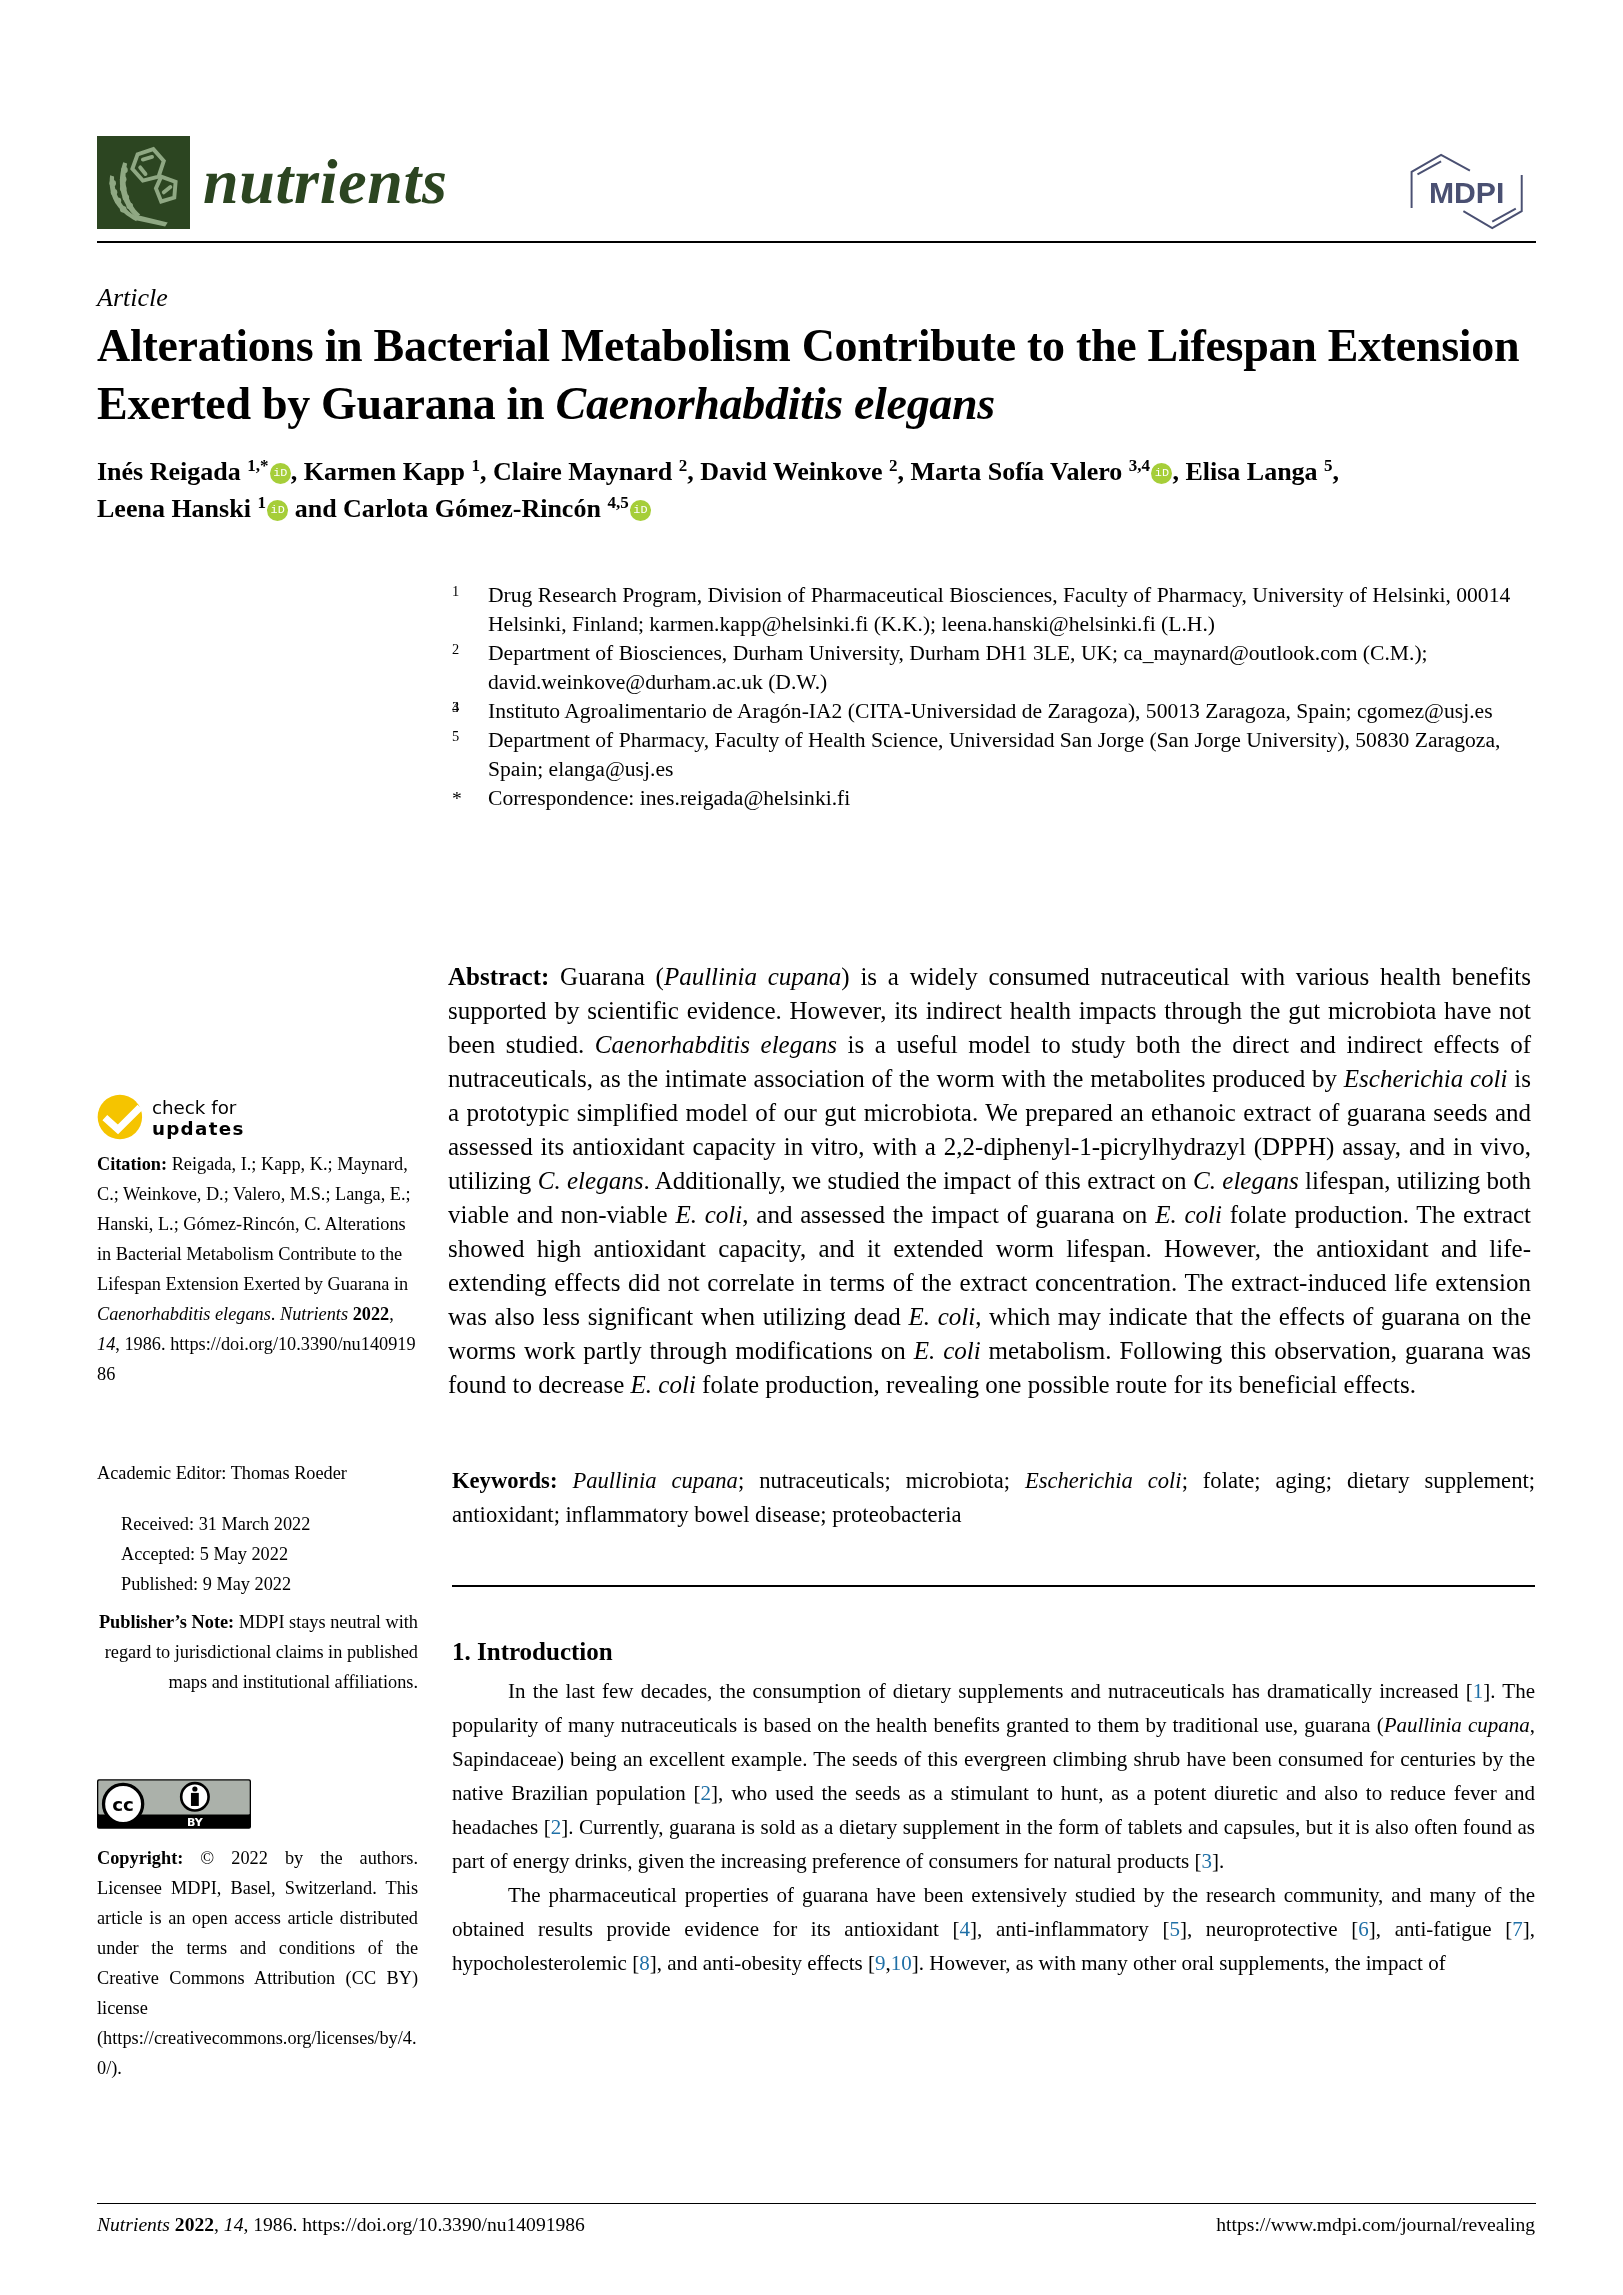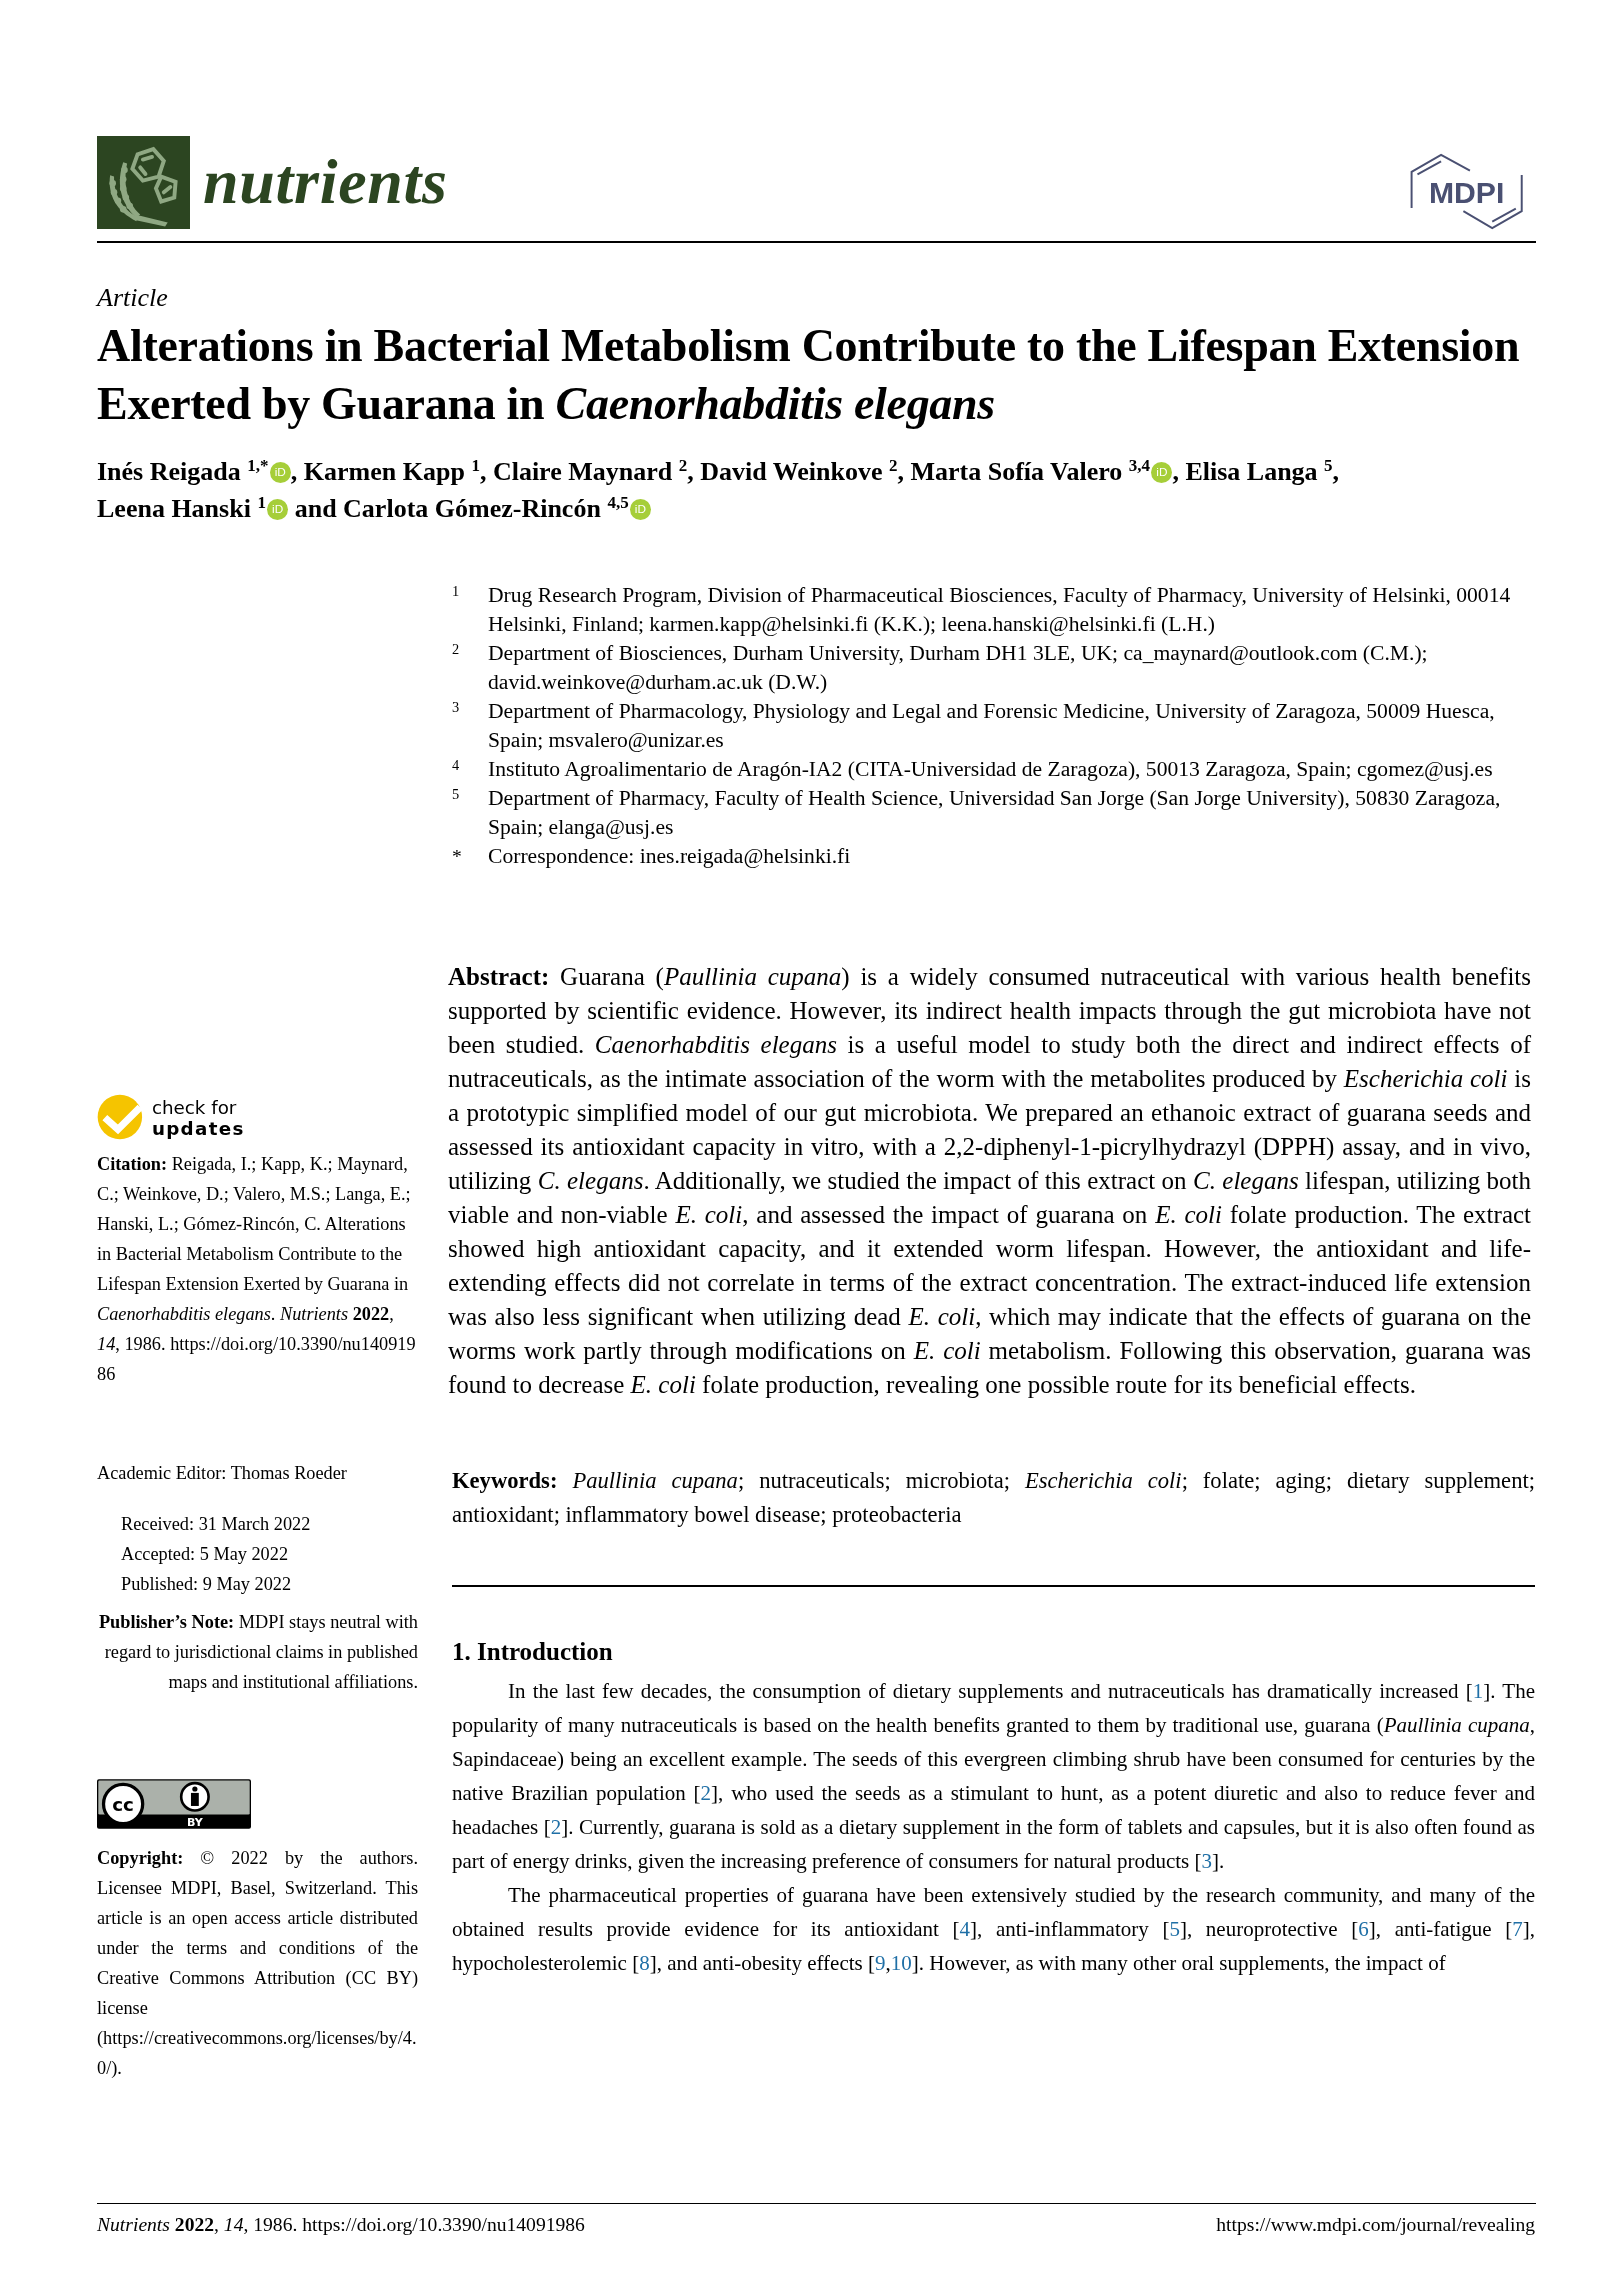--- a/index.html
+++ b/index.html
@@ -14,21 +14,21 @@
   .journal-name { left: 203px; top: 139px; font-size: 64px; font-style: italic; font-weight: bold; color: #2c4521; letter-spacing: 0.7px; line-height: 85px; }
   .mdpi-logo { left: 1407px; top: 152px; width: 118px; height: 79px; }
   .header-rule { left: 97px; top: 241px; width: 1439px; height: 2px; background: #000; }
 
   .article-type { left: 97px; top: 283px; font-size: 26px; font-style: italic; }
   .title { left: 97px; top: 317px; width: 1440px; font-size: 46px; font-weight: bold; line-height: 58px; letter-spacing: -0.3px; }
   .title i { font-style: italic; }
 
   .authors { left: 97px; top: 453px; width: 1440px; font-size: 26px; font-weight: bold; line-height: 37px; }
   .authors sup { font-size: 17px; font-weight: bold; vertical-align: 9.2px; line-height: 0; }
-  .orcid { display: inline-block; width: 21px; height: 21px; border-radius: 50%; background: #a6ce39; color: #fff; font-family: Liberation Sans, sans-serif; font-size: 11.8px; font-weight: normal; text-align: center; line-height: 21px; vertical-align: 3.9px; margin-left: 1.3px; }
+  .orcid { display: inline-block; width: 21px; height: 21px; border-radius: 50%; background: #a6ce39; color: #fff; font-family: Liberation Mono, monospace; font-size: 11.8px; font-weight: normal; text-align: center; line-height: 21px; vertical-align: 3.9px; margin-left: 1.3px; }
 
   
   .affils { left: 452px; top: 581px; width: 1087px; font-size: 21.6px; line-height: 29px; }
   .affil { position: relative; padding-left: 36px; }
   .affil .num { position: absolute; left: 0; top: -3.9px; font-size: 14.4px; }
 
   
   .abstract { left: 448px; top: 943px; width: 1083px; font-size: 25px; line-height: 34px; text-align: justify; margin-top: 17px; }
   .keywords { left: 452px; top: 1464px; width: 1083px; font-size: 22.6px; line-height: 34px; text-align: justify; }
   b.lbl { font-weight: bold; }
@@ -110,21 +110,21 @@
   <span>Marta Sofía Valero</span>&nbsp;<sup>3,4</sup><span class="orcid">iD</span>,
   <span>Elisa Langa</span>&nbsp;<sup>5</sup>,<br>
   <span>Leena Hanski</span>&nbsp;<sup>1</sup><span class="orcid">iD</span>
   <span>and</span>
   <span>Carlota Gómez-Rincón</span>&nbsp;<sup>4,5</sup><span class="orcid">iD</span>
 </div>
 
 <div class="abs affils">
   <div class="affil"><span class="num">1</span><span>Drug Research Program, Division of Pharmaceutical Biosciences, Faculty of Pharmacy, University of Helsinki, 00014 Helsinki, Finland; karmen.kapp@helsinki.fi (K.K.); leena.hanski@helsinki.fi (L.H.)</span></div>
   <div class="affil"><span class="num">2</span><span>Department of Biosciences, Durham University, Durham DH1 3LE, UK; ca_maynard@outlook.com (C.M.); david.weinkove@durham.ac.uk (D.W.)</span></div>
-  <div class="affil"><span class="num">3</span><span>Department of Pharmacology, Physiology and Legal and Forensic Medicine, University of Zaragoza, 50009 Huesca, Spain; msvalero@unizar.es</span></div>
+  <div class="affil"><span class="num">3</span></div>
   <div class="affil"><span class="num">4</span><span>Instituto Agroalimentario de Aragón-IA2 (CITA-Universidad de Zaragoza), 50013 Zaragoza, Spain; cgomez@usj.es</span></div>
   <div class="affil"><span class="num">5</span><span>Department of Pharmacy, Faculty of Health Science, Universidad San Jorge (San Jorge University), 50830 Zaragoza, Spain; elanga@usj.es</span></div>
   <div class="affil"><span class="num" style="font-size:19.6px;top:0">*</span><span>Correspondence: ines.reigada@helsinki.fi</span></div>
 </div>
 
 <div class="abs cfu">
   <svg width="183" height="46" viewBox="0 0 280 70">
     <g>
       <circle cx="35" cy="35" r="34" fill="#f5c400"></circle>
       <polyline points="12,36 32,54 66,20" fill="none" stroke="#fff" stroke-width="11"></polyline>

